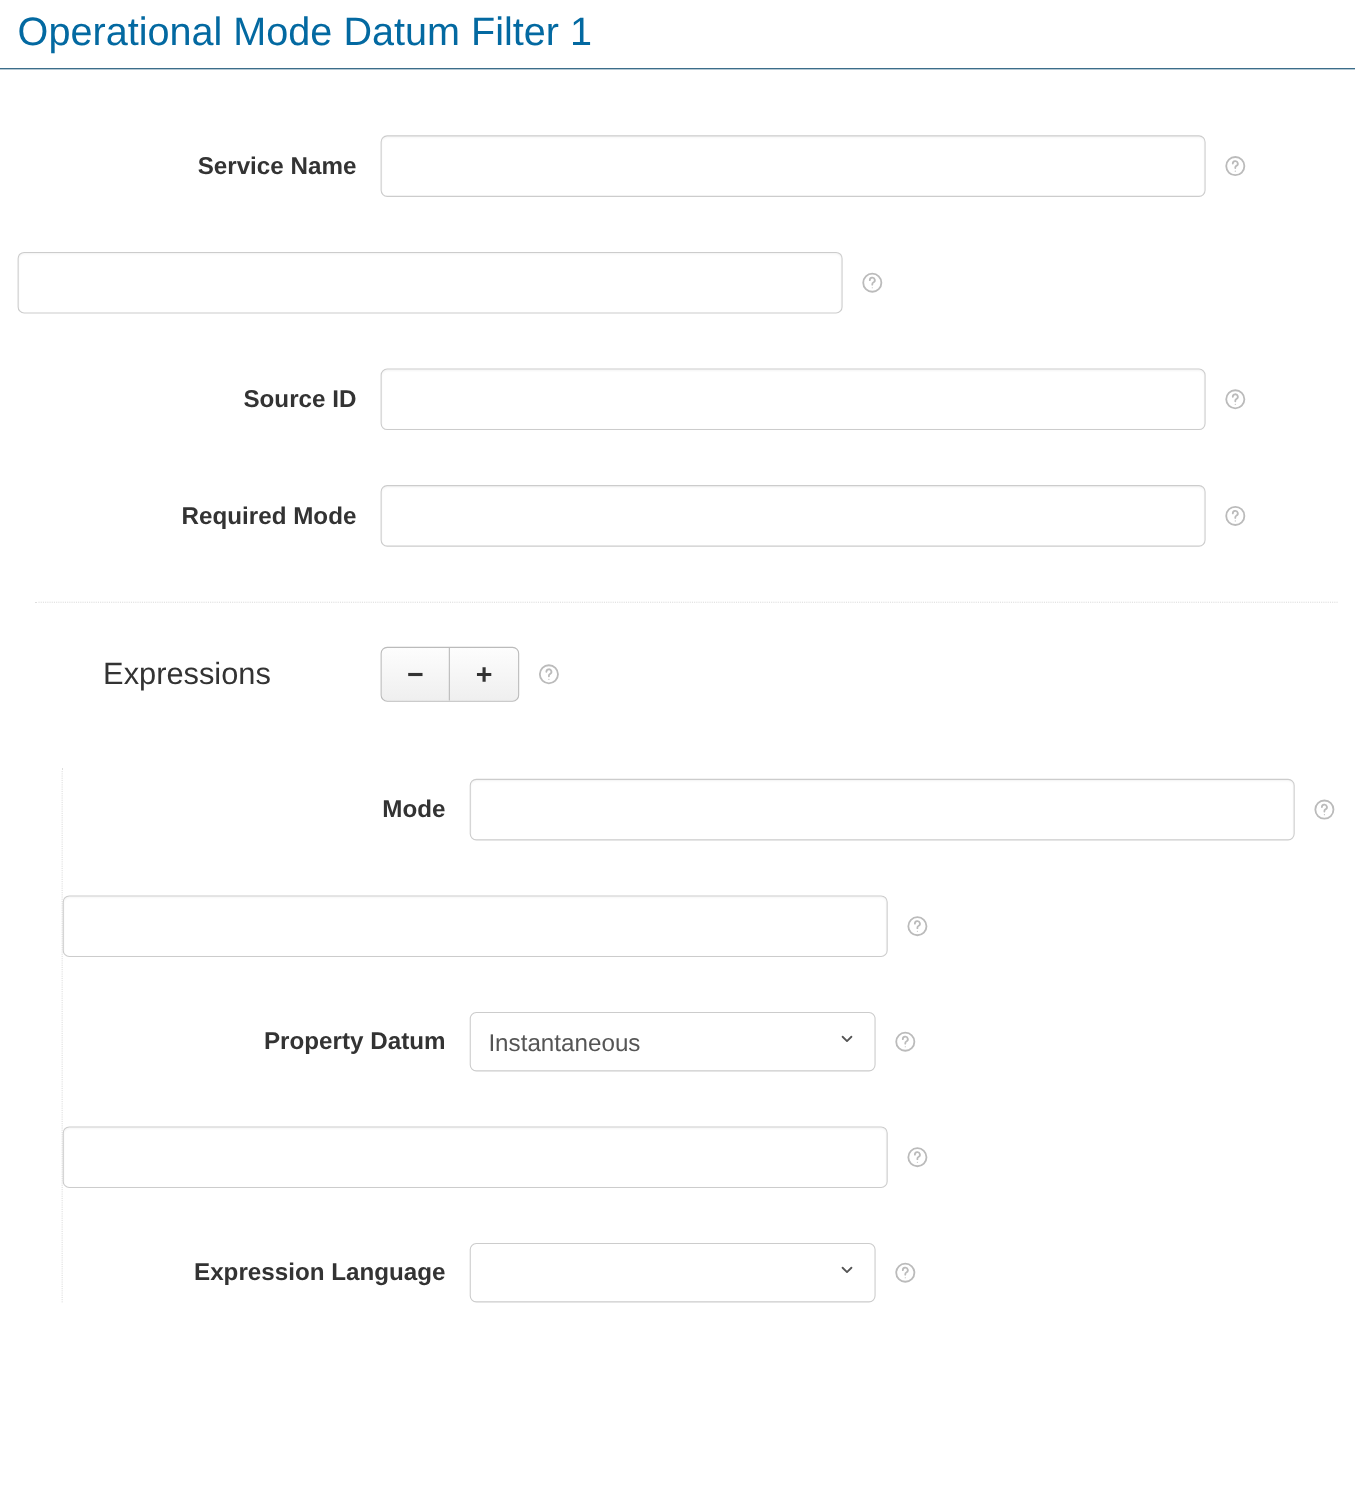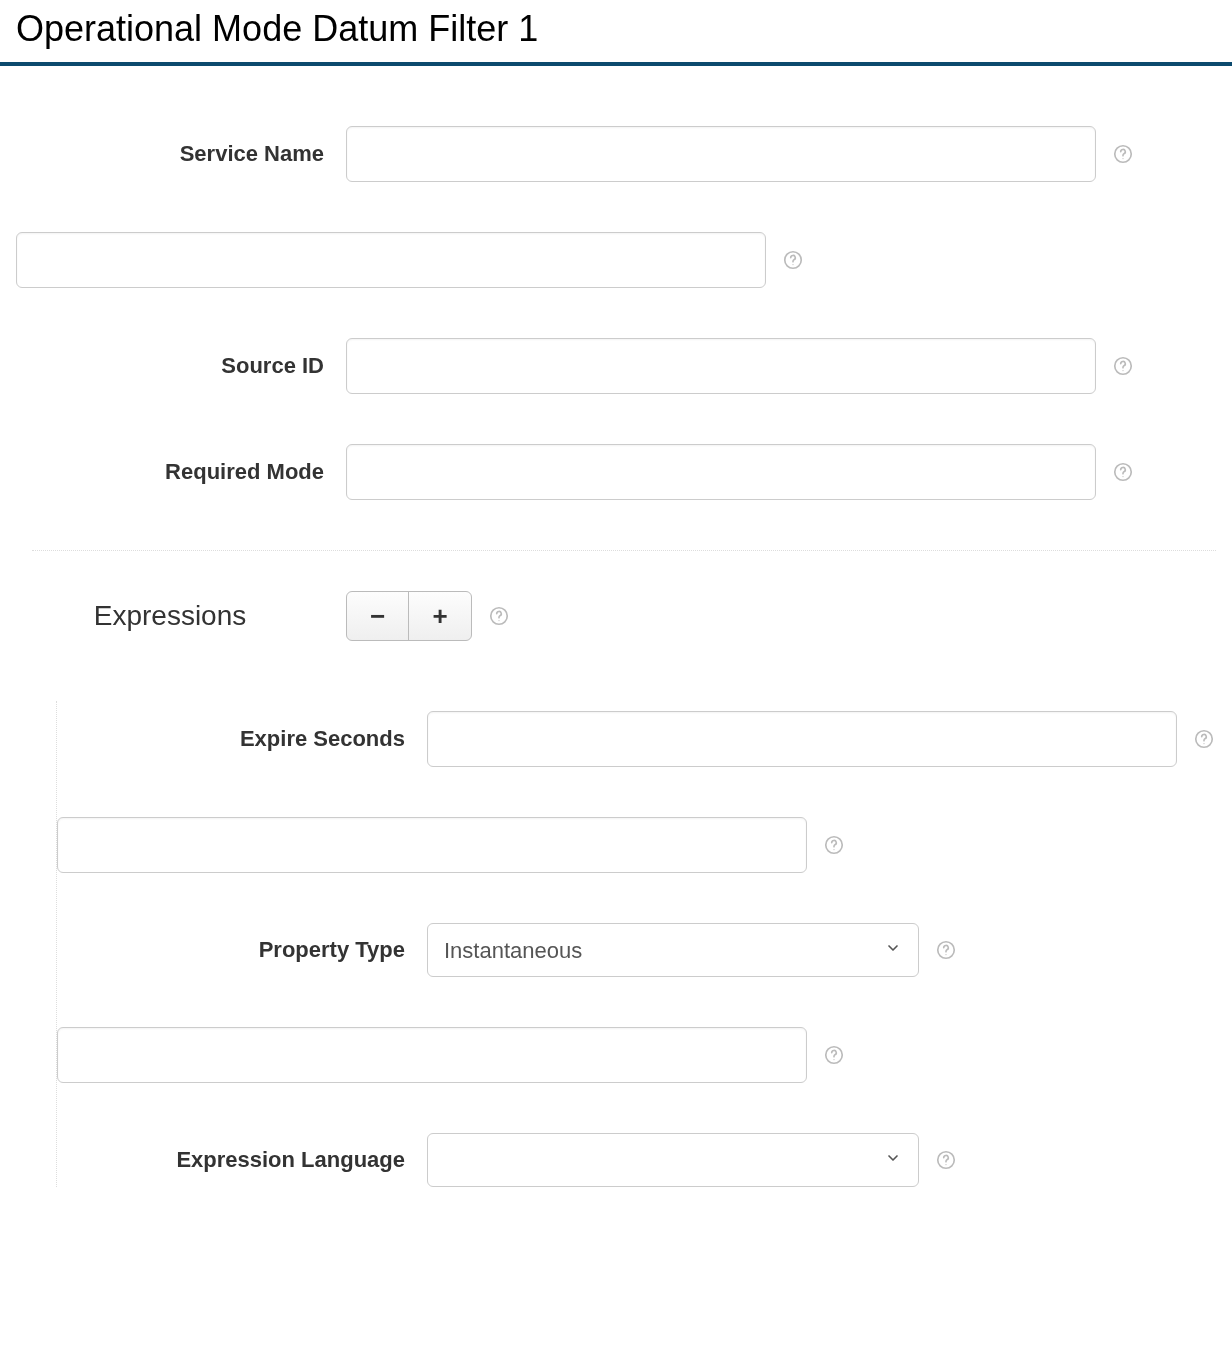--- a/index.html
+++ b/index.html
@@ -10,23 +10,23 @@
     body {
       font-family: "Helvetica Neue", Helvetica, Arial, sans-serif;
       background: #fff;
       color: #333;
       padding: 0;
       width: 1232px;
     }
     .page-title {
       font-size: 36px;
       font-weight: 400;
-      color: #000000;
+      color: #0369a1;
       padding: 8px 16px 12px 16px;
-      border-bottom: 4px solid #0c4a6e;
+      border-bottom: 1px solid #0c4a6e;
       margin-bottom: 60px;
     }
     .form-container {
       padding-left: 16px;
     }
     .form-row {
       display: flex;
       align-items: center;
       margin-bottom: 50px;
     }
@@ -113,21 +113,21 @@
     }
     .nested-section .form-input {
       width: 750px;
     }
     .select-wrapper {
       position: relative;
       display: inline-block;
     }
     .form-select {
       height: 54px;
-      width: 492px;
+      width: 369px;
       border: 1px solid #ccc;
       border-radius: 6px;
       font-size: 22px;
       padding: 0 44px 0 16px;
       color: #555;
       background: #fff;
       appearance: none;
       -webkit-appearance: none;
       -moz-appearance: none;
       cursor: pointer;
@@ -218,46 +218,46 @@
       <svg viewBox="0 0 24 24" fill="none" stroke="currentColor" stroke-width="1.8">
         <circle cx="12" cy="12" r="9"></circle>
         <path d="M9.5 9.5 a2.5 2.5 0 1 1 3.5 2.3 c-0.8 0.4 -1 1 -1 1.7 v0.5" stroke-linecap="round"></path>
         <circle cx="12" cy="17" r="0.6" fill="currentColor" stroke="none"></circle>
       </svg>
     </span>
   </div>
 
   <div class="nested-section">
 
-
-    <div class="form-row">
-      <label class="form-label">Expire Seconds</label>
+    <div class="form-row">
+      <label class="form-label">Mode</label>
       <input type="text" class="form-input" value="" style="">
       <span class="help-icon">
         <svg viewBox="0 0 24 24" fill="none" stroke="currentColor" stroke-width="1.8">
           <circle cx="12" cy="12" r="9"></circle>
           <path d="M9.5 9.5 a2.5 2.5 0 1 1 3.5 2.3 c-0.8 0.4 -1 1 -1 1.7 v0.5" stroke-linecap="round"></path>
           <circle cx="12" cy="17" r="0.6" fill="currentColor" stroke="none"></circle>
         </svg>
       </span>
     </div>
 
+
     <div class="form-row">
       <input type="text" class="form-input" value="" style="">
       <span class="help-icon">
         <svg viewBox="0 0 24 24" fill="none" stroke="currentColor" stroke-width="1.8">
           <circle cx="12" cy="12" r="9"></circle>
           <path d="M9.5 9.5 a2.5 2.5 0 1 1 3.5 2.3 c-0.8 0.4 -1 1 -1 1.7 v0.5" stroke-linecap="round"></path>
           <circle cx="12" cy="17" r="0.6" fill="currentColor" stroke="none"></circle>
         </svg>
       </span>
     </div>
 
     <div class="form-row">
-      <label class="form-label">Property Type</label>
+      <label class="form-label">Property Datum</label>
       <div class="select-wrapper">
         <select class="form-select">
           <option>Instantaneous</option>
         </select>
         <span class="select-chevron">
           <svg viewBox="0 0 24 24" fill="none" stroke="currentColor" stroke-width="2.5" stroke-linecap="round" stroke-linejoin="round">
             <polyline points="6 9 12 15 18 9"></polyline>
           </svg>
         </span>
       </div>

